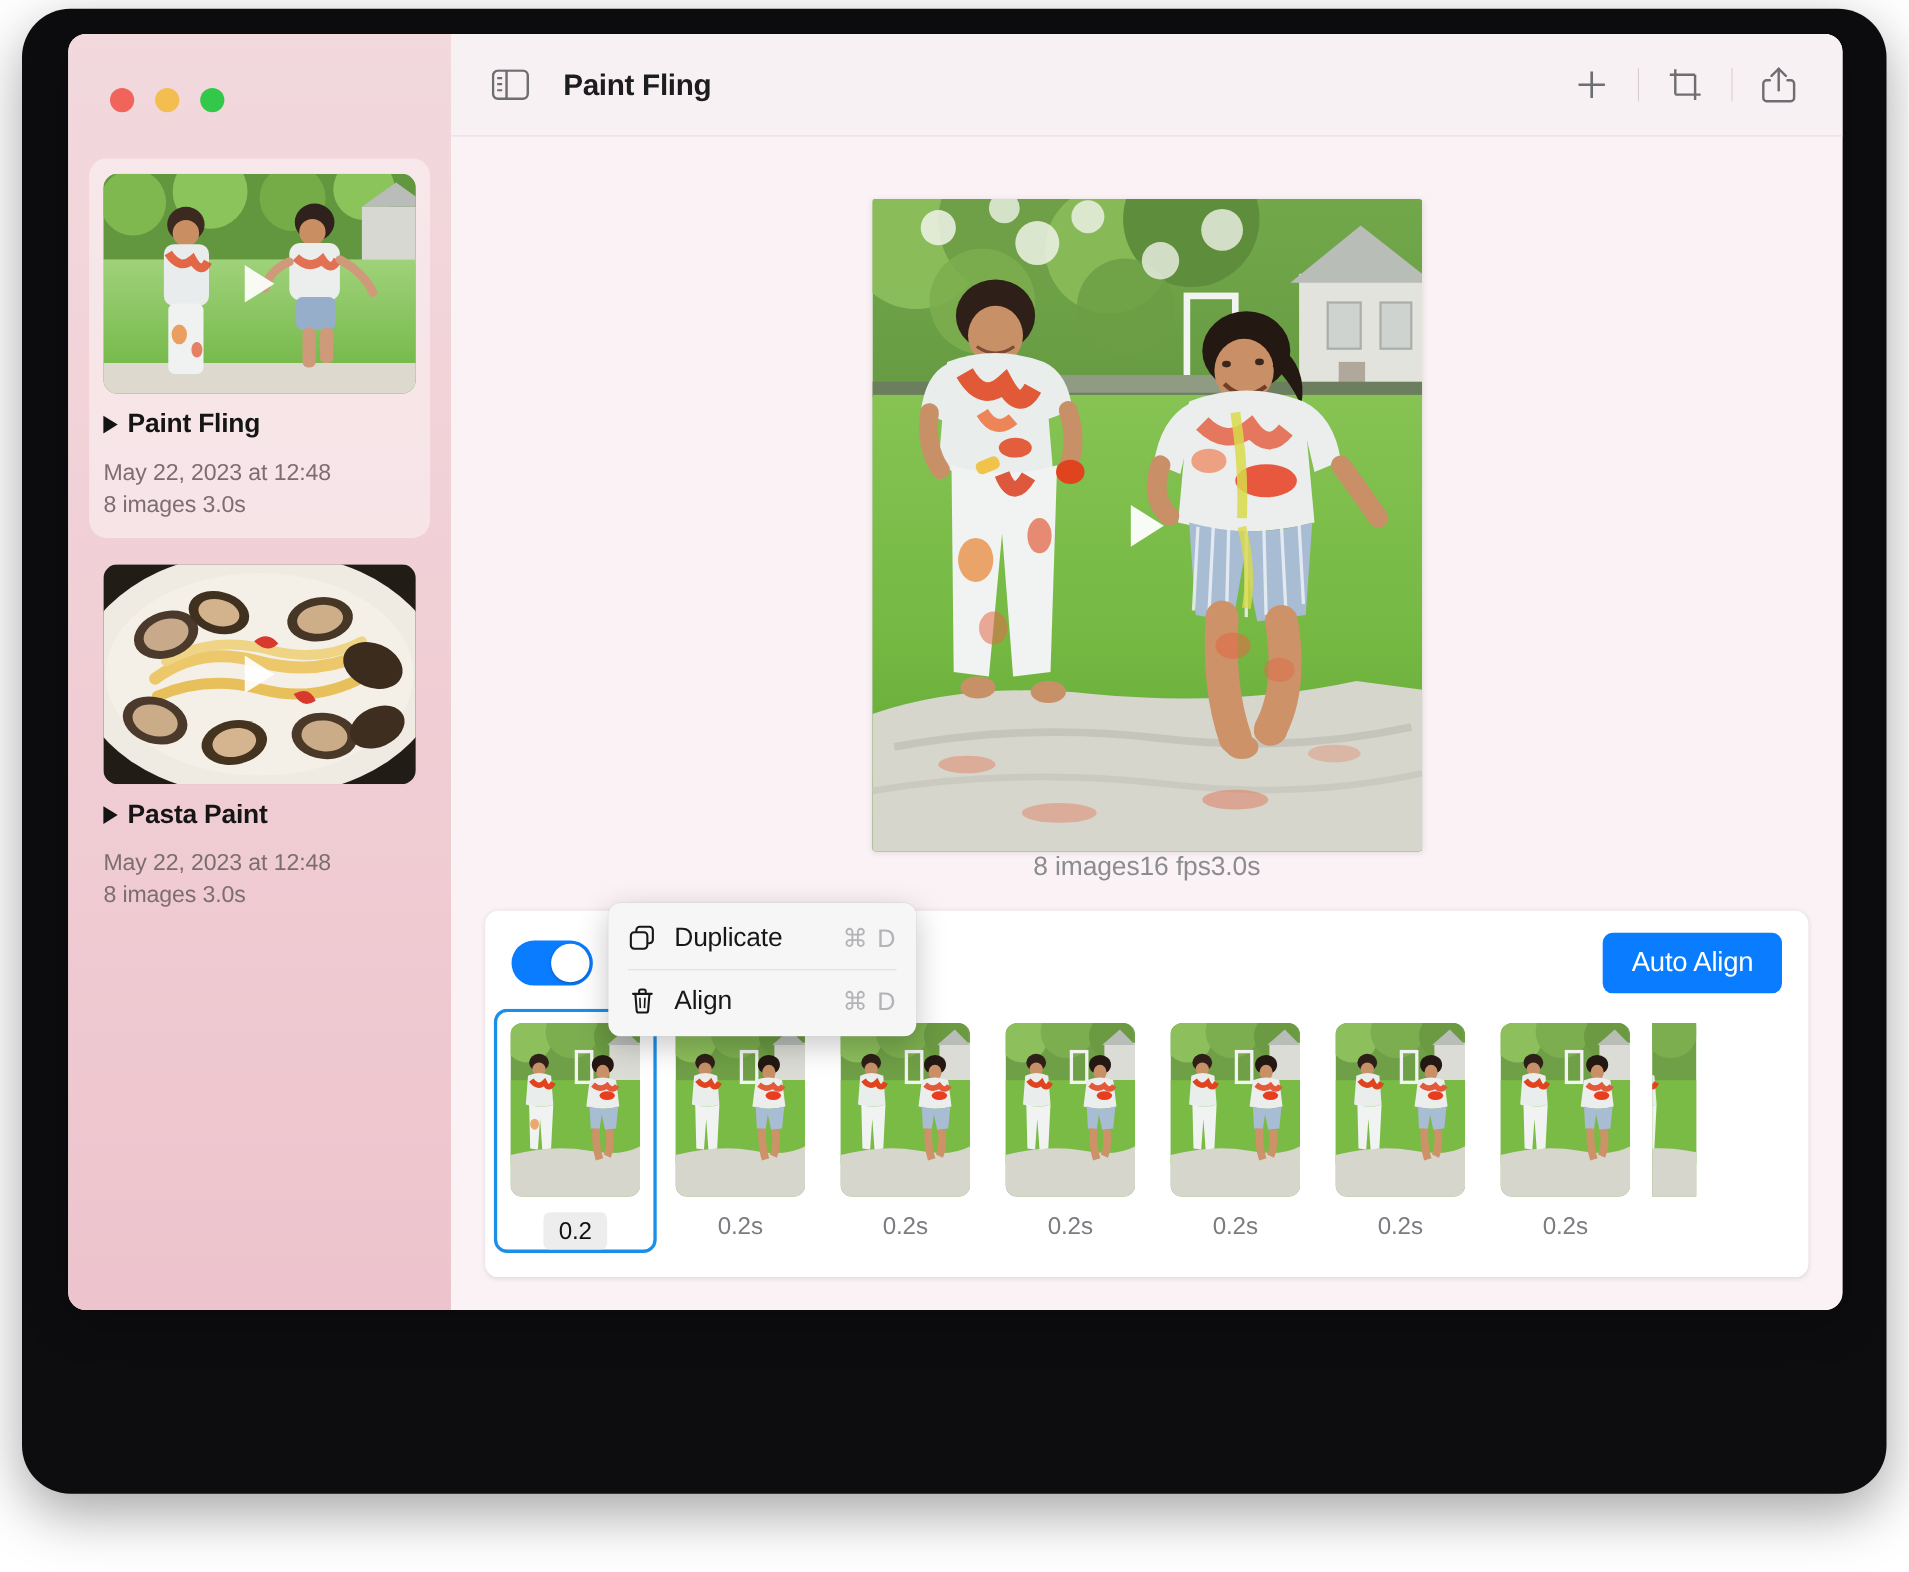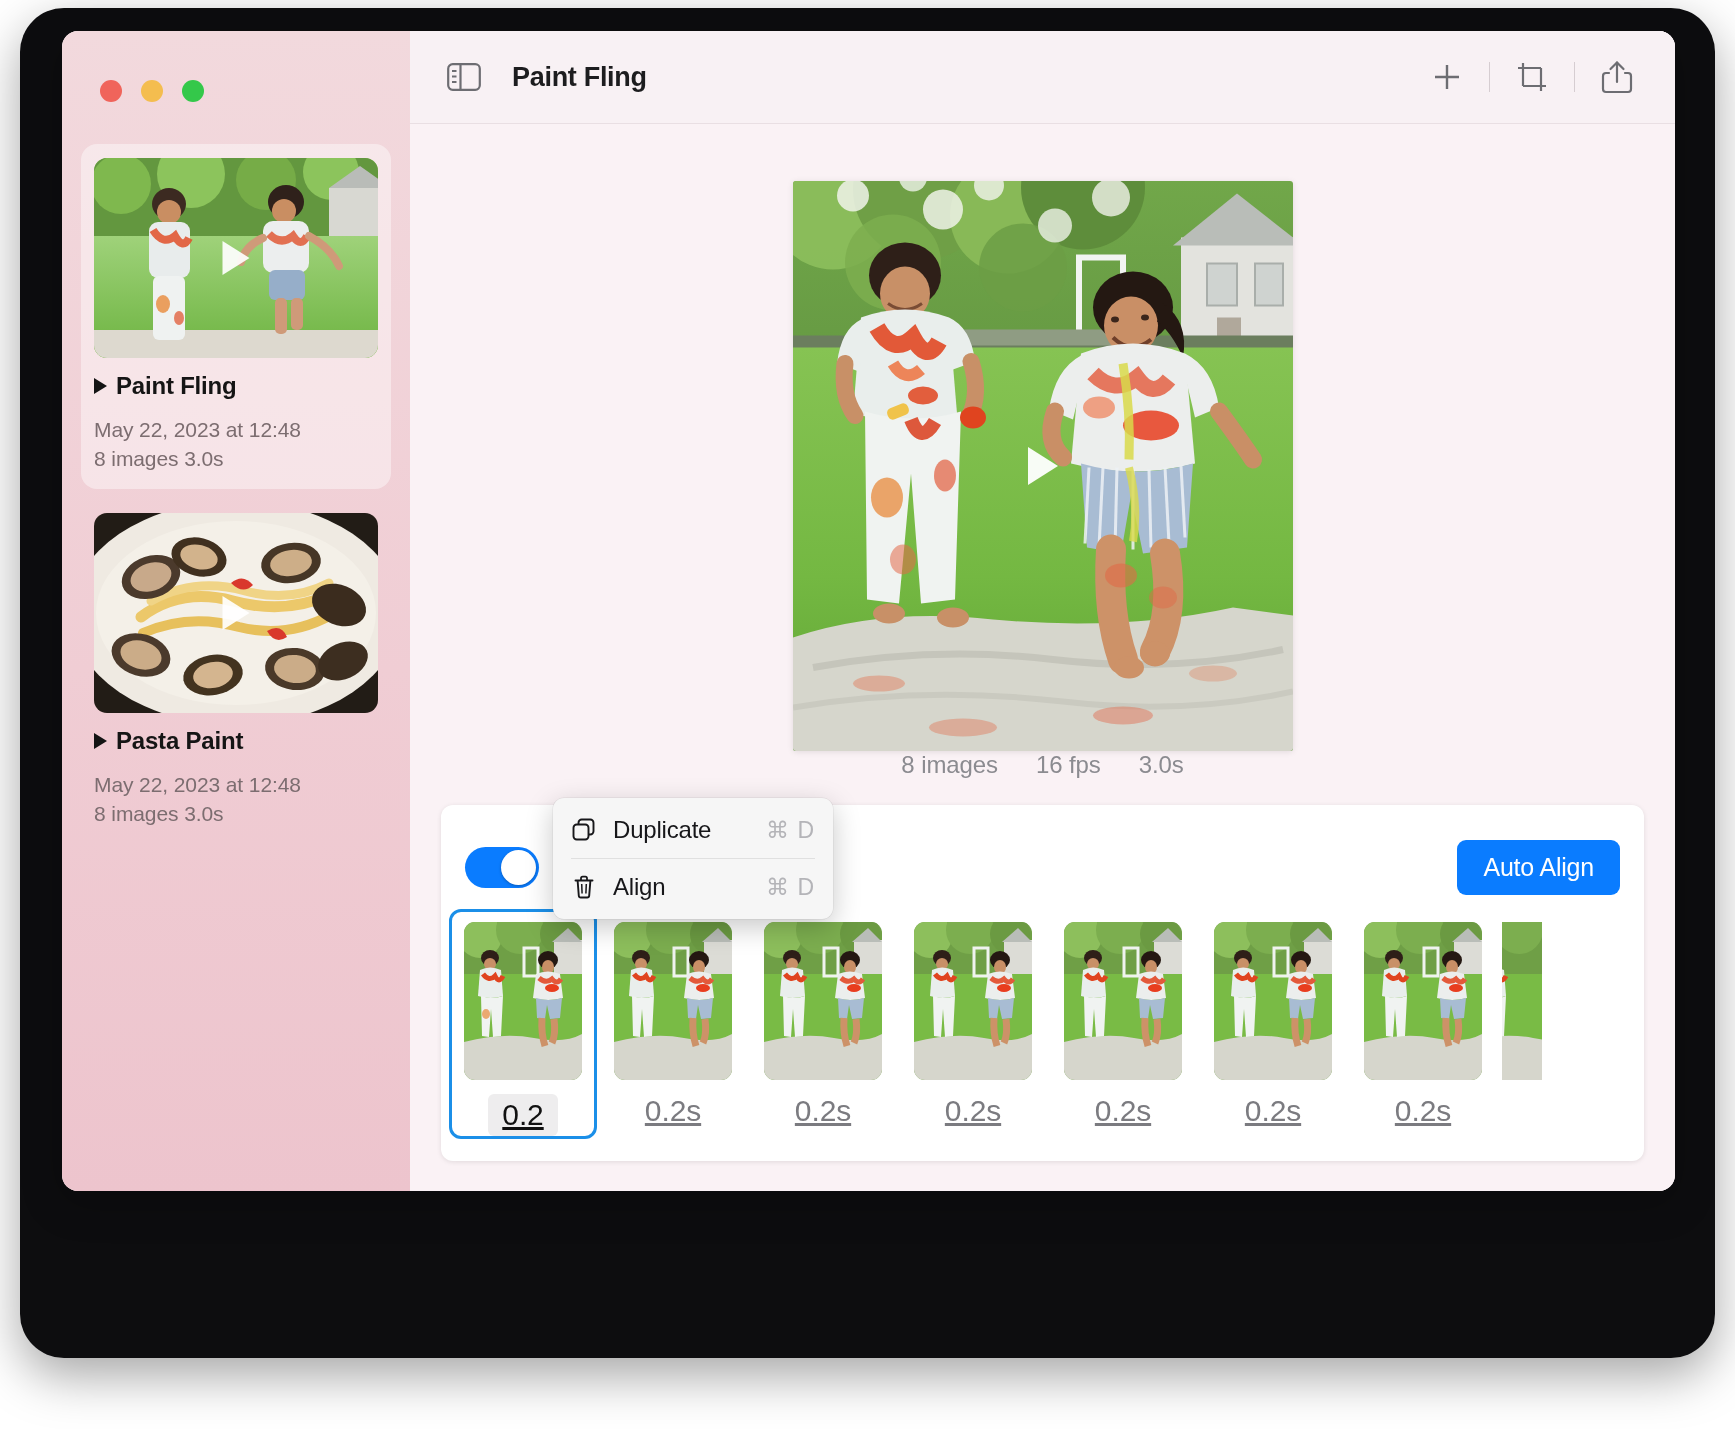--- a/index.html
+++ b/index.html
@@ -171,39 +171,38 @@
     position: absolute;
     left: 50%; top: 50%;
     transform: translate(-50%,-50%);
     width: 0; height: 0;
     border-left: 30px solid rgba(255,255,255,0.95);
     border-top: 19px solid transparent;
     border-bottom: 19px solid transparent;
   }
   .stage-meta {
     display: flex;
-    gap: 38px;
     font-size: 24px;
     color: #8b8b90;
     letter-spacing: -0.1px;
   }
 
   
   .panel {
     margin: 26px 31px 30px 31px;
     background: #ffffff;
     border-radius: 12px;
     box-shadow: 0 1px 5px rgba(0,0,0,0.10);
     flex: 0 0 auto;
     position: relative;
   }
   .panel-head {
     display: flex;
     align-items: center;
-    padding: 35px 24px 14px 24px;
+    padding: 20px 24px 14px 24px;
   }
   .switch {
     width: 74px; height: 41px;
     border-radius: 21px;
     background: #0a7cff;
     position: relative;
     flex: 0 0 auto;
   }
   .switch .knob {
     position: absolute;
@@ -253,24 +252,23 @@
     border-color: #1b8fe8;
   }
   .frame-img {
     width: 118px;
     height: 158px;
     border-radius: 11px;
     overflow: hidden;
   }
   .frame-time {
     margin-top: 14px;
-    font-size: 30px;
+    font-size: 22px;
     color: #7b7b80;
     letter-spacing: -0.1px;
-    text-decoration: underline;
   }
   .frame.selected .frame-time {
     color: #111;
     background: #eeedee;
     border-radius: 6px;
     padding: 4px 14px;
   }
   .frame.clipped {
     width: 46px;
     overflow: hidden;

